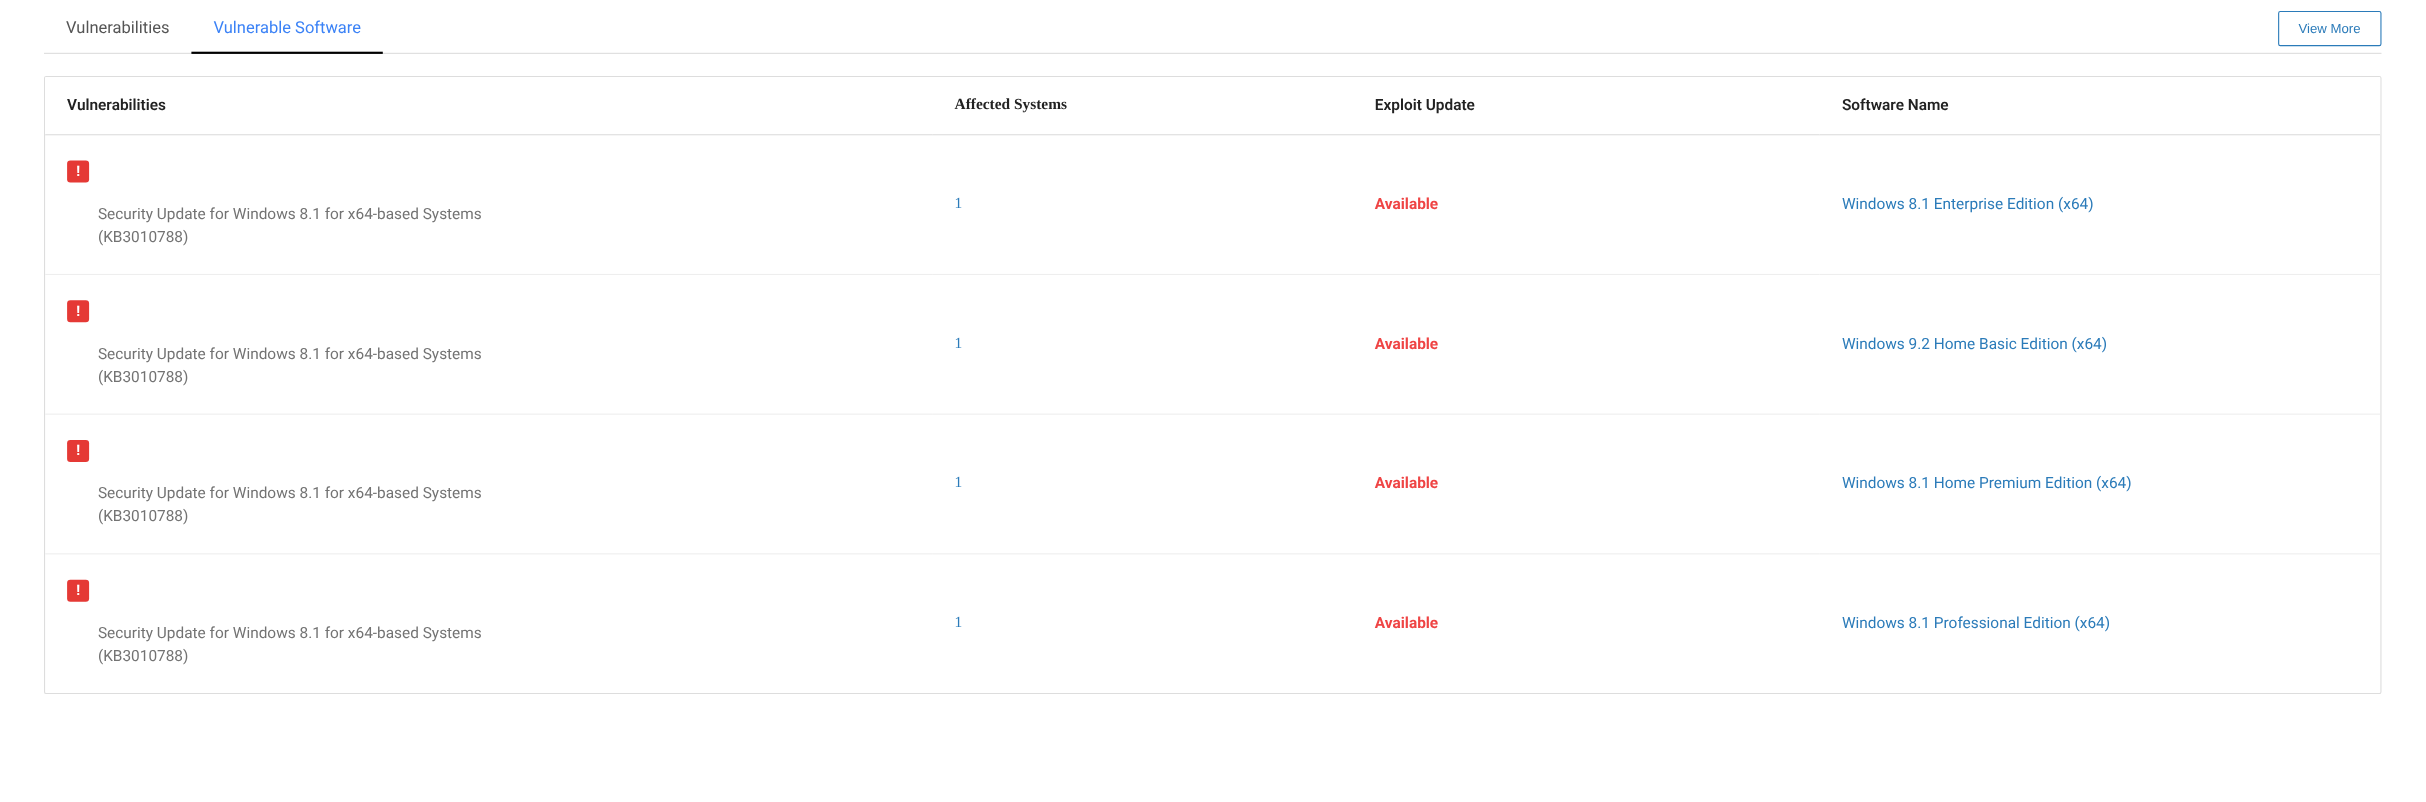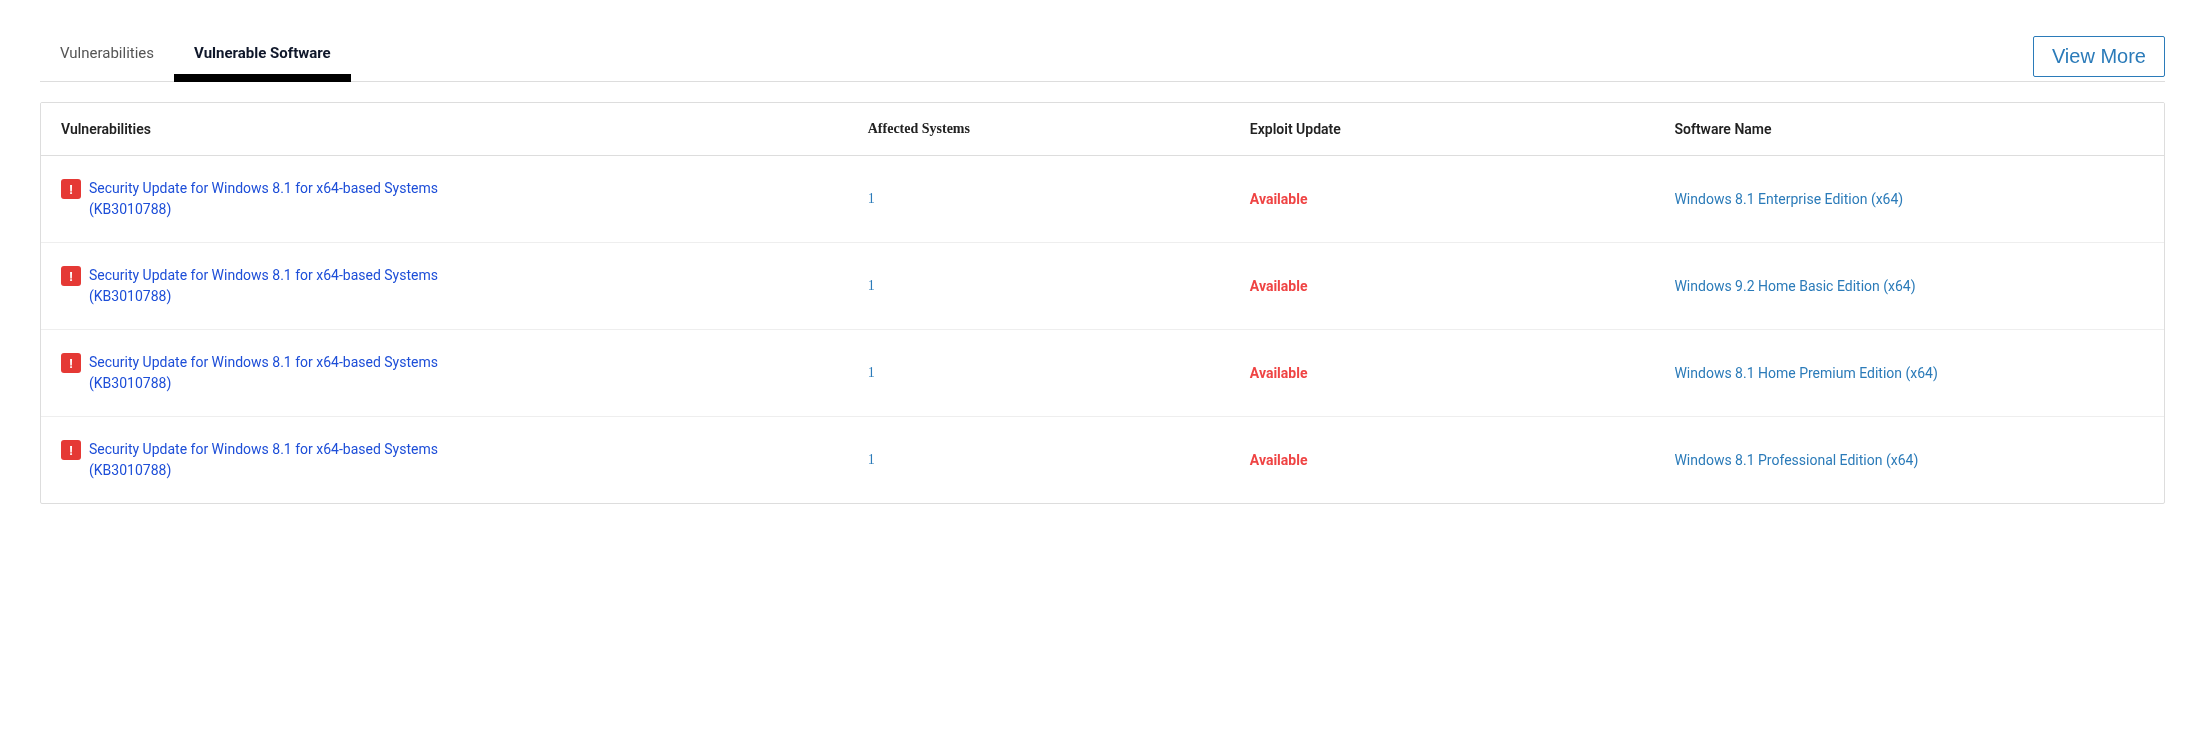--- a/index.html
+++ b/index.html
@@ -12,21 +12,21 @@
       font-family: -apple-system, BlinkMacSystemFont, 'Segoe UI', Roboto, Arial, sans-serif;
       background: #ffffff;
       color: #333;
       font-size: 15px;
     }
 
     .page-container {
       width: 100%;
       max-width: 2205px;
       min-height: 729px;
-      padding: 32px 40px;
+      padding: 4px 40px;
       background: #fff;
     }
 
     
     .tabs-container {
       display: flex;
       align-items: center;
       justify-content: space-between;
       margin-bottom: 20px;
       border-bottom: 1px solid #ddd;
@@ -40,31 +40,31 @@
     .tab {
       padding: 12px 20px;
       cursor: pointer;
       font-size: 15px;
       color: #555;
       border-bottom: 3px solid transparent;
       margin-bottom: -1px;
     }
 
     .tab.active {
-      color: #0f172a;
-      border-bottom: 8px solid #000000;
-      font-weight: 700;
+      color: #3b82f6;
+      border-bottom: 2px solid #000000;
+      font-weight: 400;
     }
 
     .view-more-btn {
       padding: 8px 18px;
       border: 1px solid #2b7bb9;
       background: #fff;
       color: #2b7bb9;
-      font-size: 20px;
+      font-size: 12px;
       cursor: pointer;
       border-radius: 2px;
     }
 
     
     .table-container {
       border: 1px solid #ddd;
       border-radius: 2px;
       overflow: hidden;
     }
@@ -117,22 +117,23 @@
       background: #e53935;
       color: #fff;
       font-weight: bold;
       font-size: 13px;
       border-radius: 3px;
       flex-shrink: 0;
       margin-top: 1px;
     }
 
     .vuln-text {
-      color: #1d4ed8;
+      color: #737373;
       line-height: 1.5;
+      margin-top: 40px;
     }
 
     .affected-systems-link {
       color: #2b7bb9;
       text-decoration: none;
       font-weight: 500;
     }
 
     .exploit-status-available {
       color: #ef4444;

